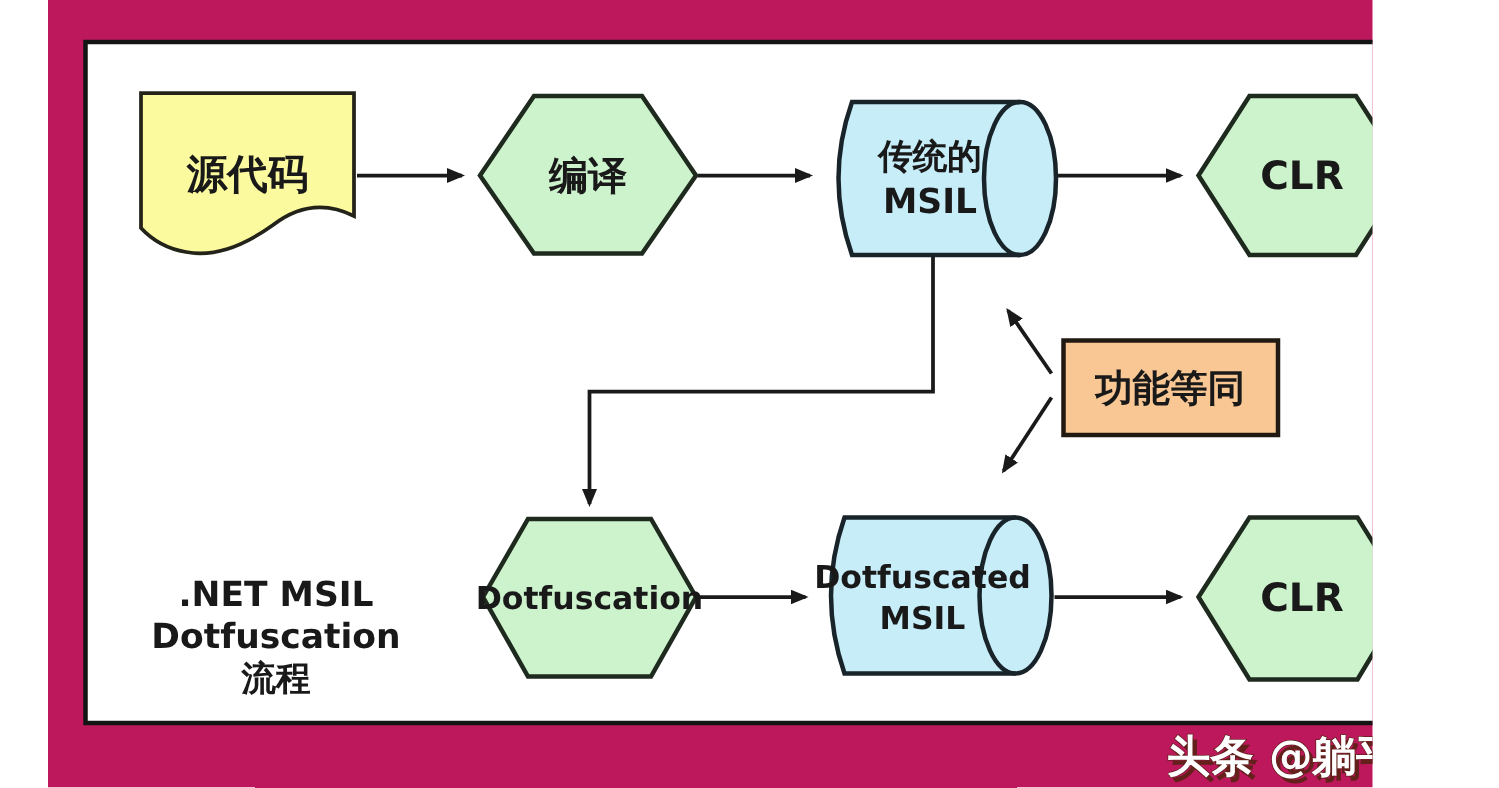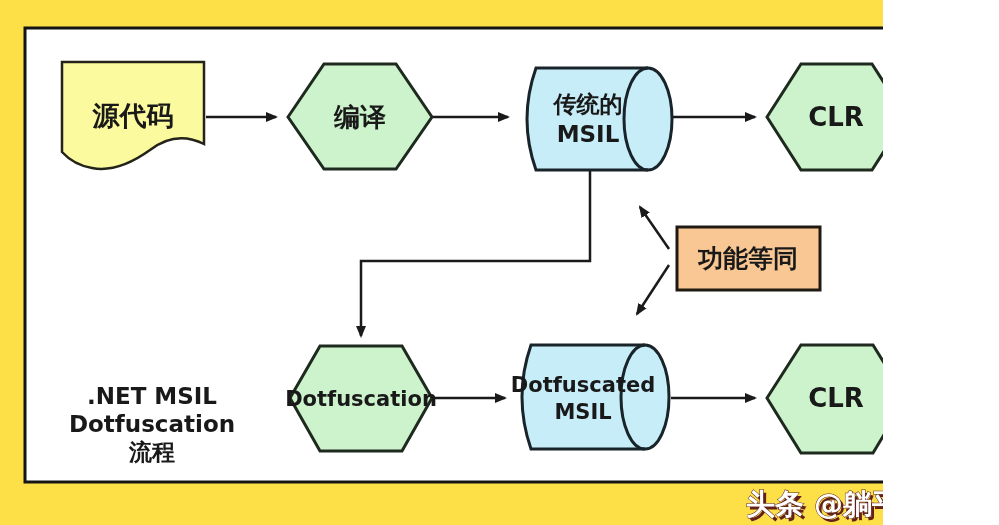--- a/index.html
+++ b/index.html
@@ -1,22 +1,23 @@
 <!DOCTYPE html>
 <html><head>
 <meta charset="utf-8">
 <style>
   html, body { margin: 0; padding: 0; background: #ffffff; }
   .canvas {
     position: relative;
     width: 883px;
     height: 525px;
-    background: #fde047;
+    background: #be185d;
     overflow: hidden;
     font-family: "DejaVu Sans", "Liberation Sans", sans-serif;
+    margin-left: 32px;
   }
   svg { position: absolute; top: 0; left: 0; }
   .shape { stroke: #1f2a1f; stroke-width: 3; }
   .cyl   { stroke: #18242a; stroke-width: 3; }
   .box   { stroke: #201a12; stroke-width: 3; }
   .doc   { stroke: #23231a; stroke-width: 2.5; }
   .flow  { stroke: #1a1a1a; stroke-width: 2.5; fill: none; }
   .frame { fill: #ffffff; stroke: #141414; stroke-width: 3; }
   .lbl {
     fill: #191919;

